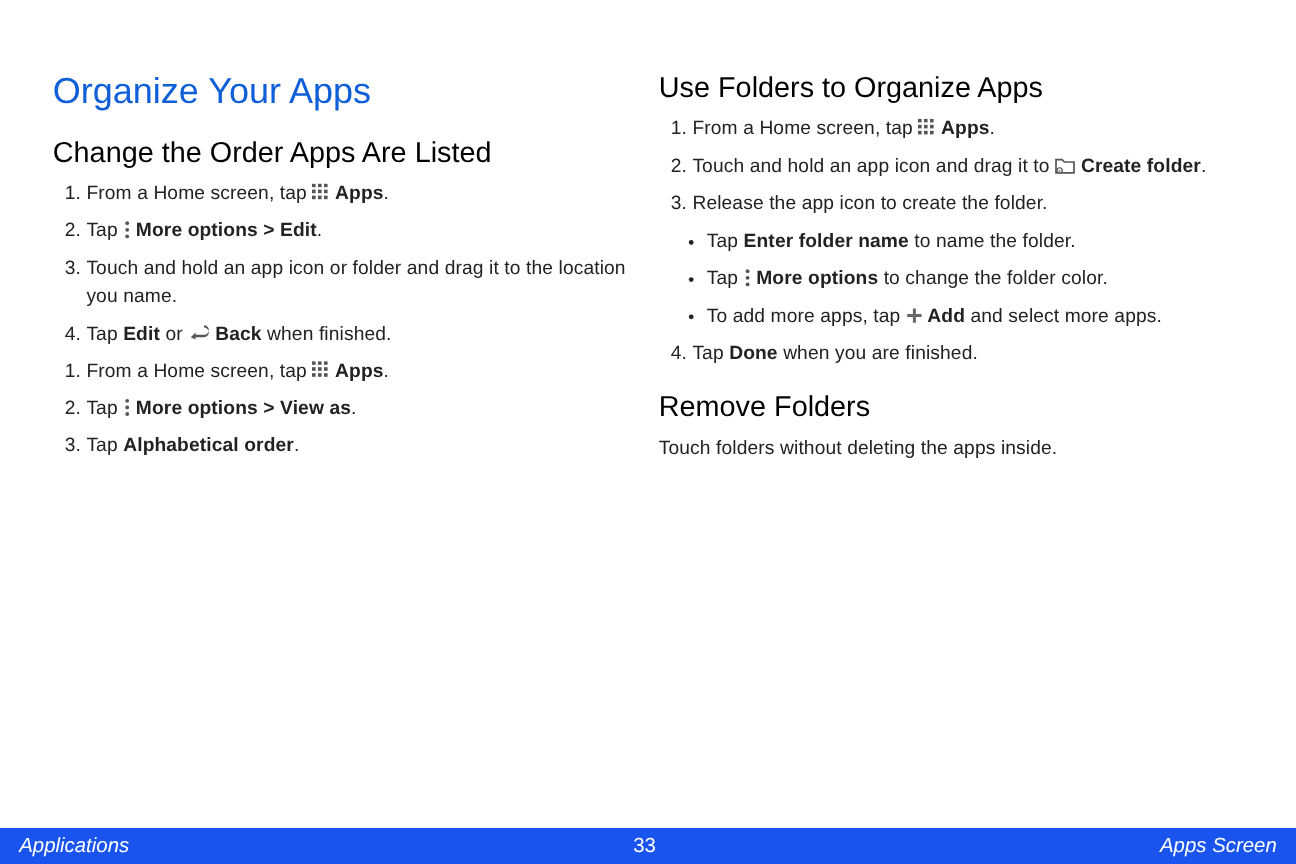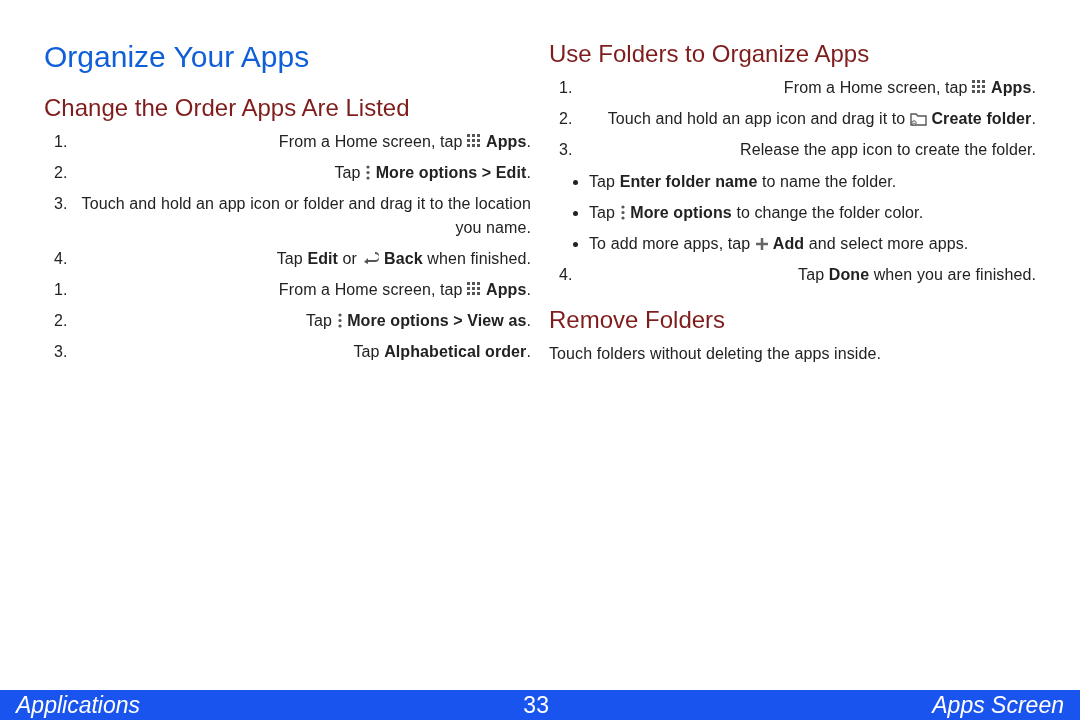--- a/index.html
+++ b/index.html
@@ -8,63 +8,64 @@
     width: 1080px;
     height: 720px;
     background: #fff;
     color: #222;
     position: relative;
   }
   .page {
     display: flex;
     padding: 40px 44px 0 44px;
     gap: 18px;
+    margin-top: 20px;
   }
   .col {
     flex: 1;
     min-width: 0;
   }
   h1 {
     color: #0f5fd8;
     font-size: 30px;
     font-weight: 400;
     margin-bottom: 8px;
   }
   h2 {
-    color: #7f1d1d;
+    color: #000000;
     font-size: 24px;
     font-weight: 400;
     margin-top: 20px;
     margin-bottom: 8px;
   }
   p, li {
     font-size: 16px;
     line-height: 1.45;
     letter-spacing: 0.1px;
   }
   p.intro { margin-bottom: 4px; }
   ol { list-style: decimal; padding-left: 28px; margin-top: 2px; }
-  ol li { margin: 8px 0; text-align: right; }
+  ol li { margin: 8px 0; }
   ul.bullets { list-style: disc; padding-left: 40px; margin-top: 4px; }
   ul.bullets li { margin: 8px 0; }
   .sub { font-weight: bold; margin-top: 18px; margin-bottom: 2px; }
   b { font-weight: bold; }
   .footer {
     position: absolute;
     left: 0; bottom: 0;
     width: 100%;
     height: 30px;
     background: #1a54ef;
     color: #fff;
     display: flex;
     justify-content: space-between;
     align-items: center;
     padding: 0 16px;
     font-style: italic;
-    font-size: 23px;
+    font-size: 17px;
   }
   .footer .page-num { font-style: normal; }
   svg.icon { vertical-align: -2px; }
 </style>
 </head>
 <body>
 
 <div class="page">
   <div class="col">
     <h1>Organize Your Apps</h1>

